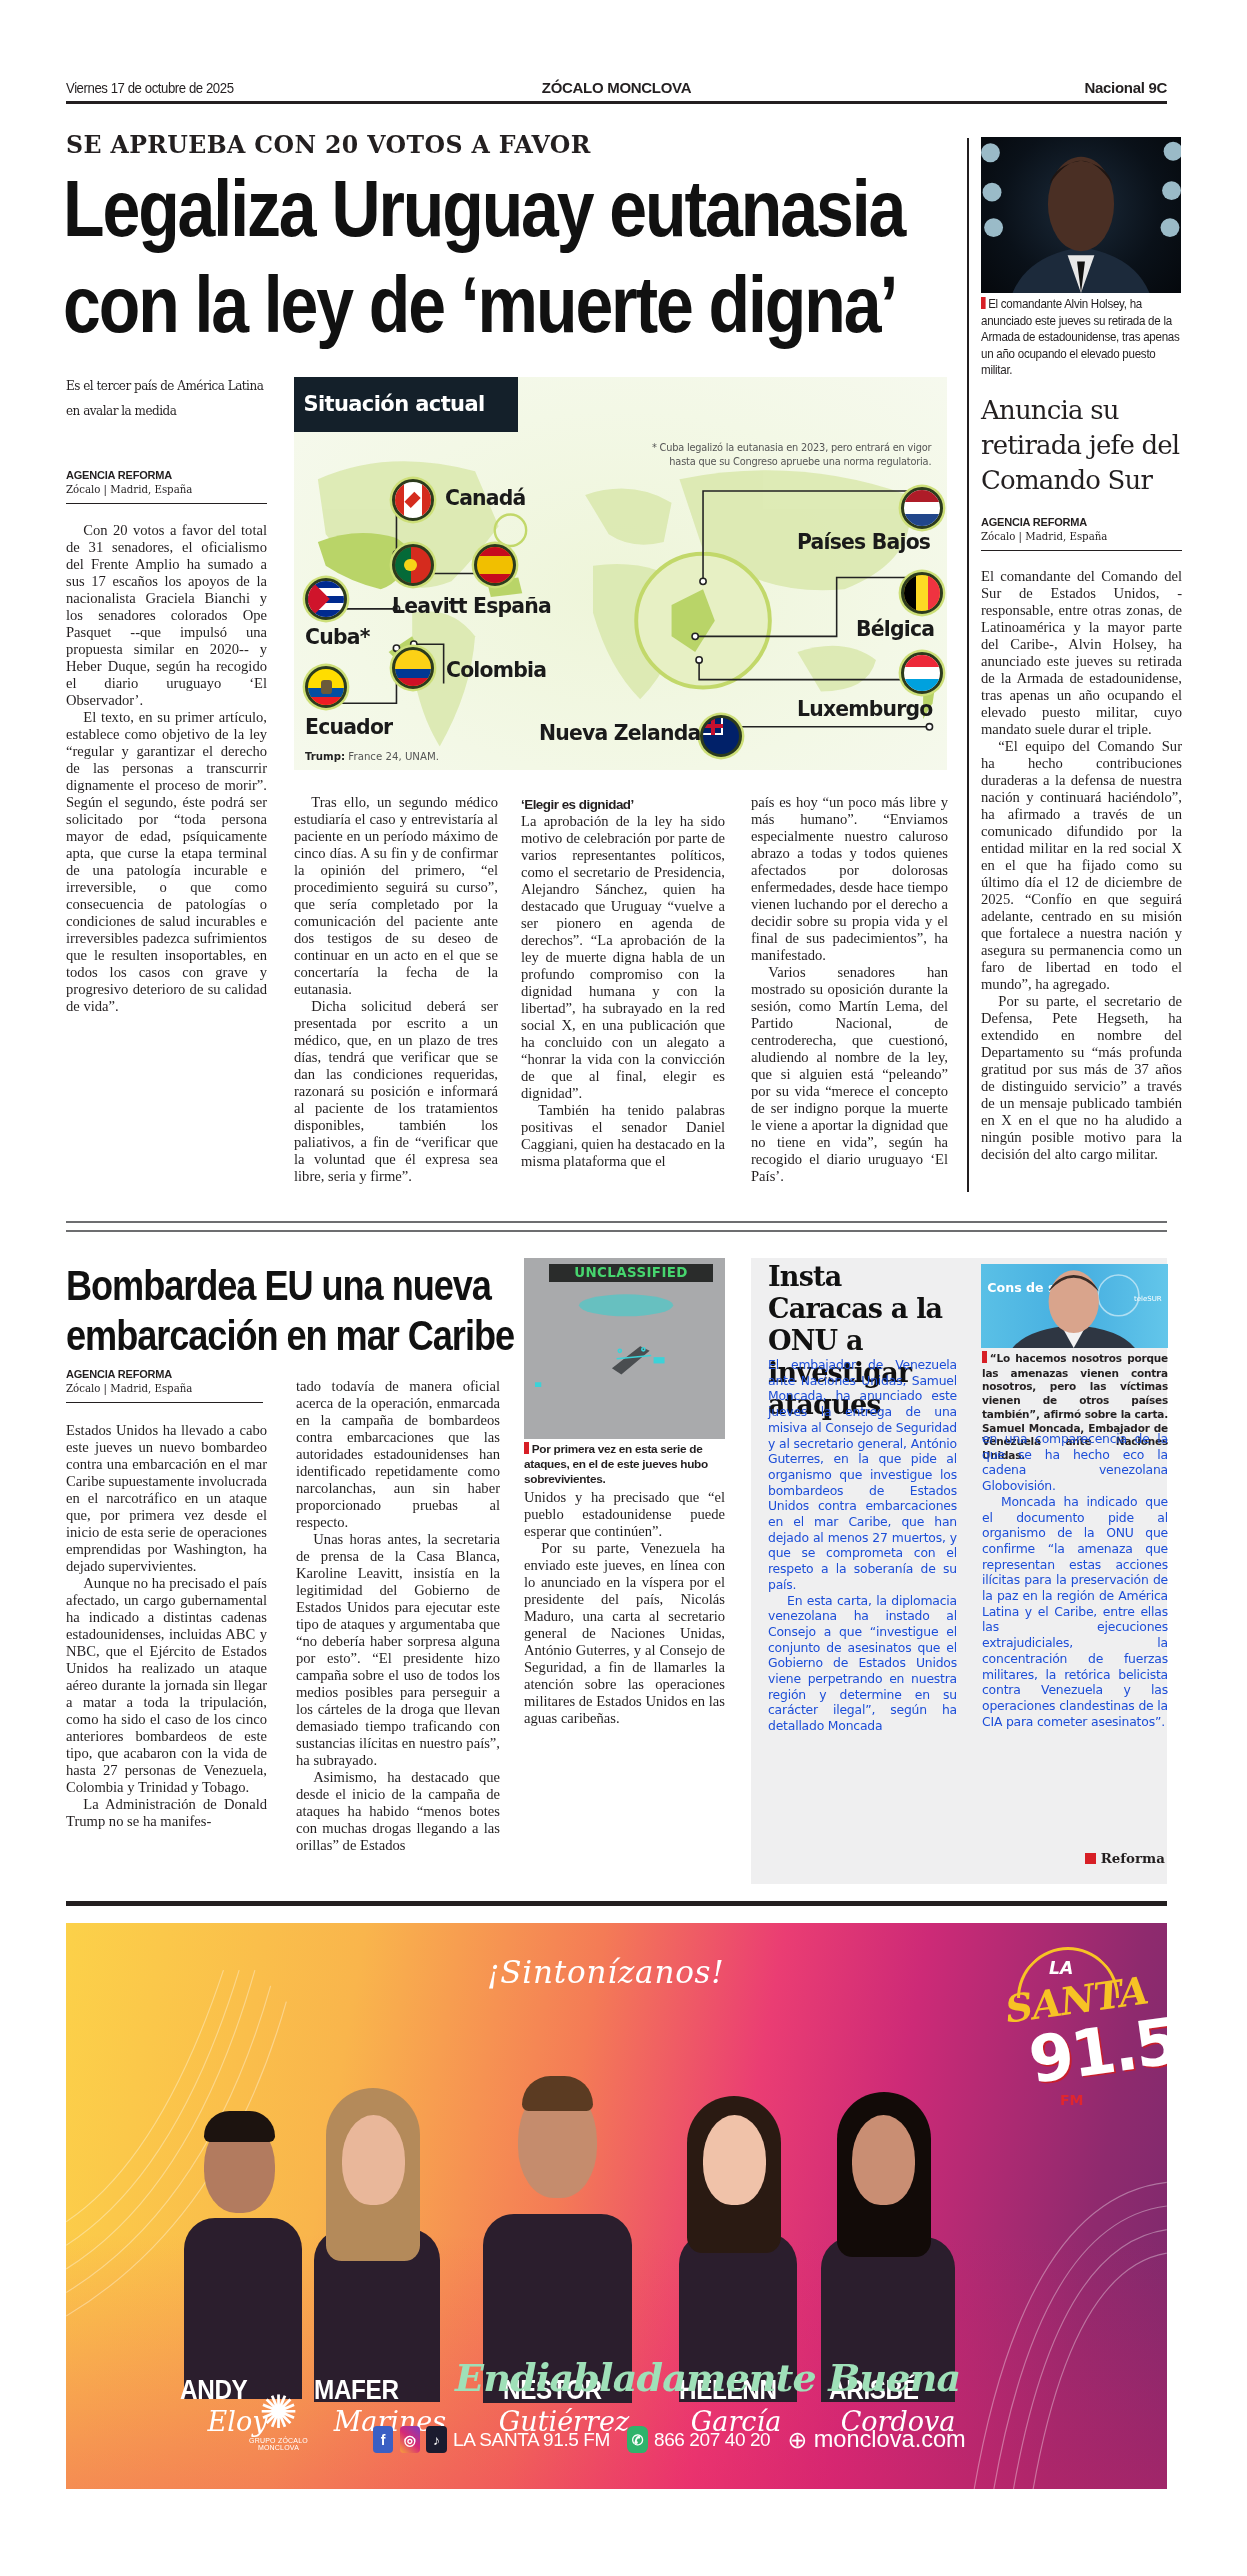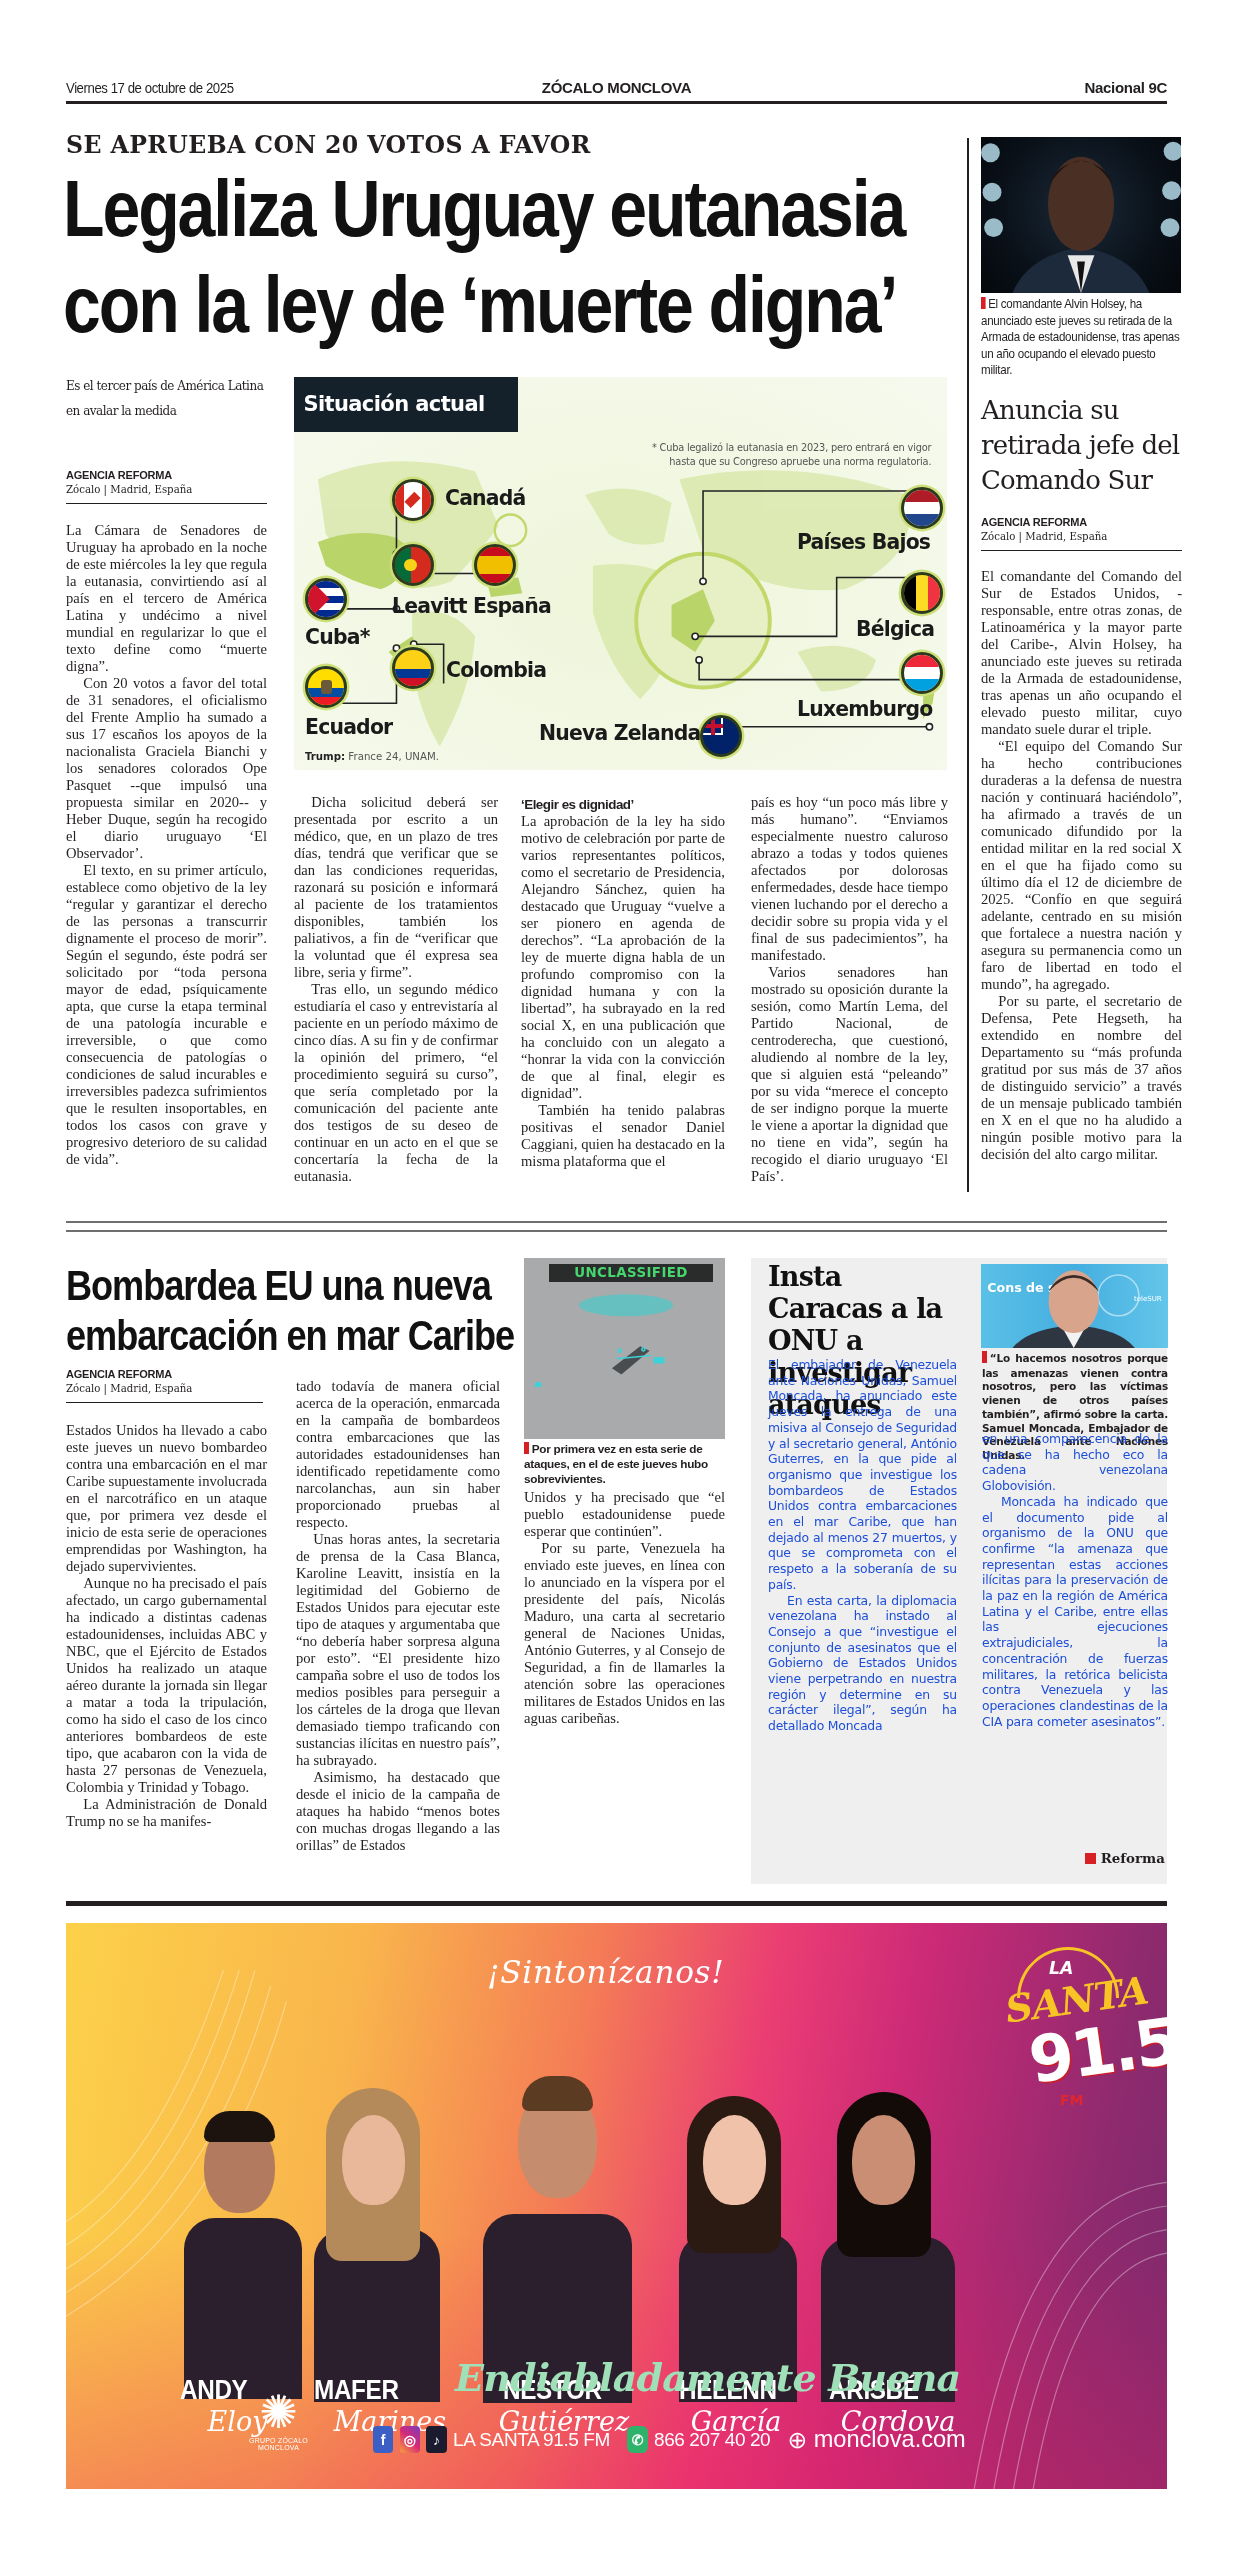--- a/index.html
+++ b/index.html
@@ -120,21 +120,20 @@
 <div class="abs headline">
   <div>Legaliza Uruguay eutanasia</div>
   <div>con la ley de ‘muerte digna’</div>
 </div>
 <div class="abs subhead">Es el tercer país de América Latina en avalar la medida</div>
 <div class="abs byline1">
   <div class="agency">AGENCIA REFORMA</div>
   <div class="dateline">Zócalo | Madrid, España</div>
 </div>
 <div class="abs body-col col1">
-  <p class="first">La Cámara de Senadores de Uruguay ha aprobado en la noche de este miércoles la ley que regula la eutanasia, convirtiendo así al país en el tercero de América Latina y undécimo a nivel mundial en regularizar lo que el texto define como “muerte digna”.</p>
   <p>Con 20 votos a favor del total de 31 senadores, el oficialismo del Frente Amplio ha sumado a sus 17 escaños los apoyos de la nacionalista Graciela Bianchi y los senadores colorados Ope Pasquet --que impulsó una propuesta similar en 2020-- y Heber Duque, según ha recogido el diario uruguayo ‘El Observador’.</p>
   <p>El texto, en su primer artículo, establece como objetivo de la ley “regular y garantizar el derecho de las personas a transcurrir dignamente el proceso de morir”. Según el segundo, éste podrá ser solicitado por “toda persona mayor de edad, psíquicamente apta, que curse la etapa terminal de una patología incurable e irreversible, o que como consecuencia de patologías o condiciones de salud incurables e irreversibles padezca sufrimientos que le resulten insoportables, en todos los casos con grave y progresivo deterioro de su calidad de vida”.</p>
 </div>
 
 <div class="abs info">
   <svg class="map" viewBox="0 0 830 430">
     <g fill="#dbe9b0" opacity="0.9">
       <path d="M30 60 Q120 20 230 50 L260 120 Q230 160 200 190 Q150 210 120 180 Q70 170 40 130 Z"></path>
       <path d="M150 230 Q200 220 230 260 Q225 330 185 400 Q160 360 150 300 Z"></path>
       <path d="M370 80 Q430 60 480 90 L470 140 Q430 150 400 130 Z"></path>
@@ -244,22 +243,22 @@
   </div>
   <div class="clabel" style="left:245px;top:344px;">Nueva Zelanda</div>
 
   <div class="info-source">
     <b>Trump:</b>
     <span>France 24, UNAM.</span>
   </div>
 </div>
 
 <div class="abs body-col col2">
+  <p>Tras ello, un segundo médico estudiaría el caso y entrevistaría al paciente en un período máximo de cinco días. A su fin y de confirmar la opinión del primero, “el procedimiento seguirá su curso”, que sería completado por la comunicación del paciente ante dos testigos de su deseo de continuar en un acto en el que se concertaría la fecha de la eutanasia.</p>
   <p>Dicha solicitud deberá ser presentada por escrito a un médico, que, en un plazo de tres días, tendrá que verificar que se dan las condiciones requeridas, razonará su posición e informará al paciente de los tratamientos disponibles, también los paliativos, a fin de “verificar que la voluntad que él expresa sea libre, seria y firme”.</p>
-  <p>Tras ello, un segundo médico estudiaría el caso y entrevistaría al paciente en un período máximo de cinco días. A su fin y de confirmar la opinión del primero, “el procedimiento seguirá su curso”, que sería completado por la comunicación del paciente ante dos testigos de su deseo de continuar en un acto en el que se concertaría la fecha de la eutanasia.</p>
 </div>
 <div class="abs body-col col3">
   <div class="sub">‘Elegir es dignidad’</div>
   <p class="first">La aprobación de la ley ha sido motivo de celebración por parte de varios representantes políticos, como el secretario de Presidencia, Alejandro Sánchez, quien ha destacado que Uruguay “vuelve a ser pionero en agenda de derechos”. “La aprobación de la ley de muerte digna habla de un profundo compromiso con la dignidad humana y con la libertad”, ha subrayado en la red social X, en una publicación que ha concluido con un alegato a “honrar la vida con la convicción de que al final, elegir es dignidad”.</p>
   <p>También ha tenido palabras positivas el senador Daniel Caggiani, quien ha destacado en la misma plataforma que el</p>
 </div>
 <div class="abs body-col col4">
   <p class="first">país es hoy “un poco más libre y más humano”. “Enviamos especialmente nuestro caluroso abrazo a todas y todos quienes afectados por dolorosas enfermedades, desde hace tiempo vienen luchando por el derecho a decidir sobre su propia vida y el final de sus padecimientos”, ha manifestado.</p>
   <p>Varios senadores han mostrado su oposición durante la sesión, como Martín Lema, del Partido Nacional, de centroderecha, que cuestionó, aludiendo al nombre de la ley, que si alguien está “peleando” por su vida “merece el concepto de ser indigno porque la muerte le viene a aportar la dignidad que no tiene en vida”, según ha recogido el diario uruguayo ‘El País’.</p>
 </div>

